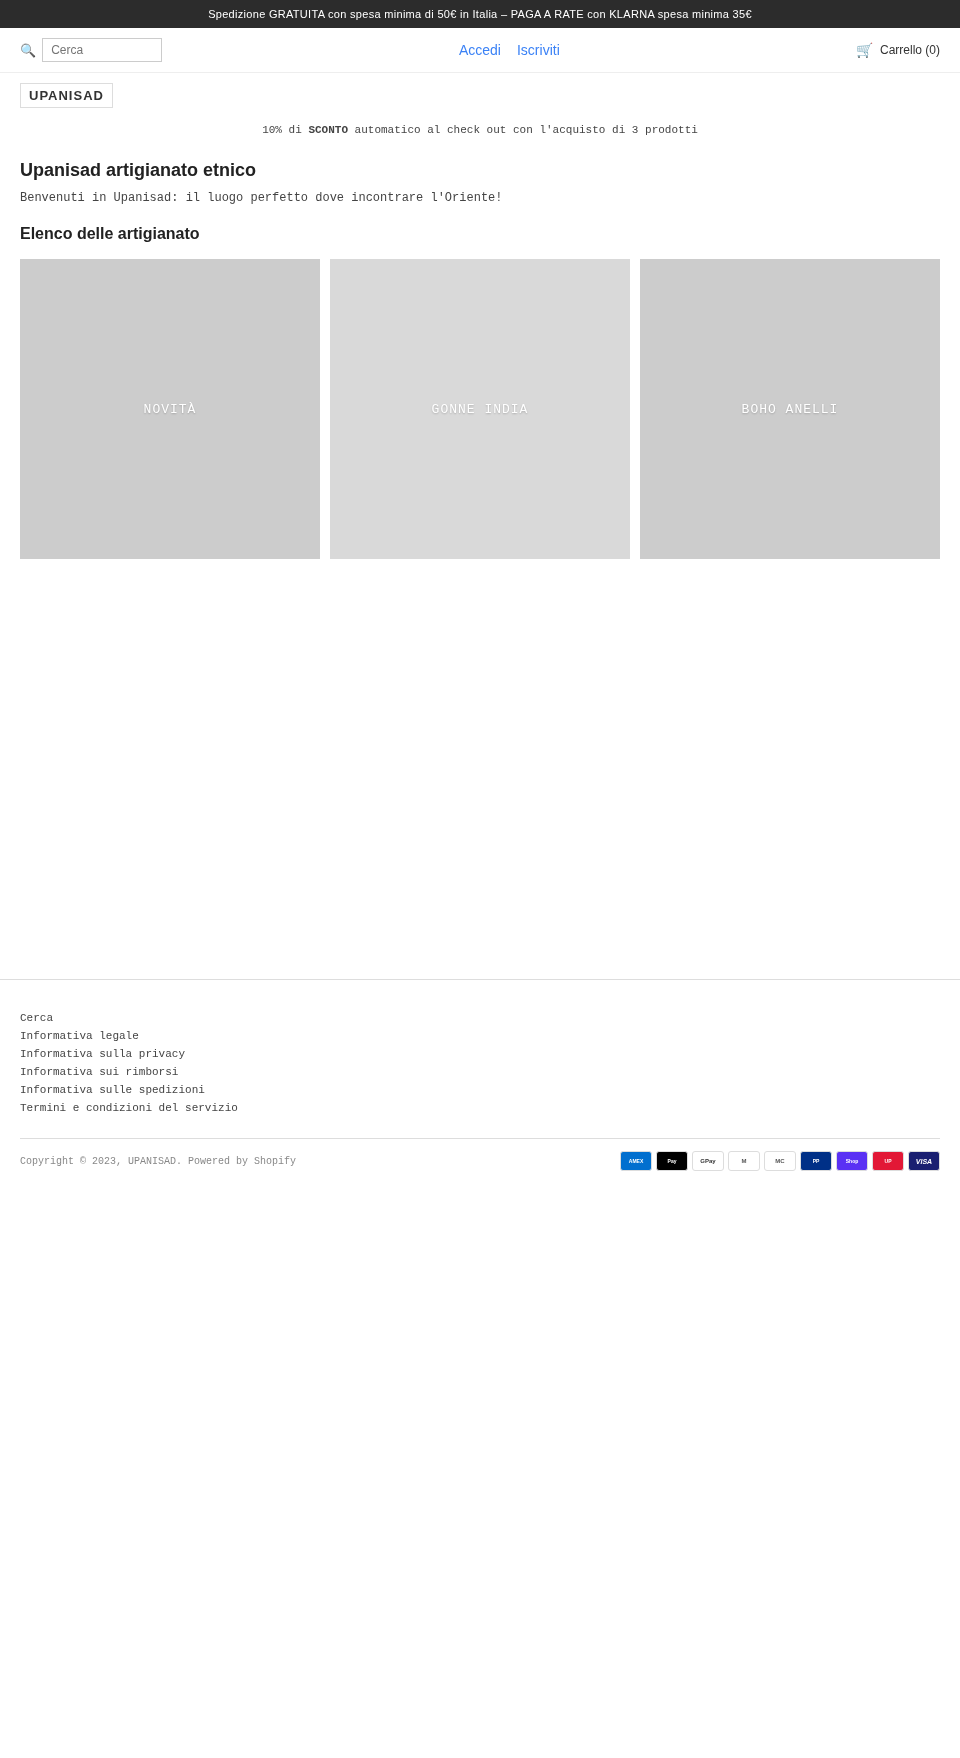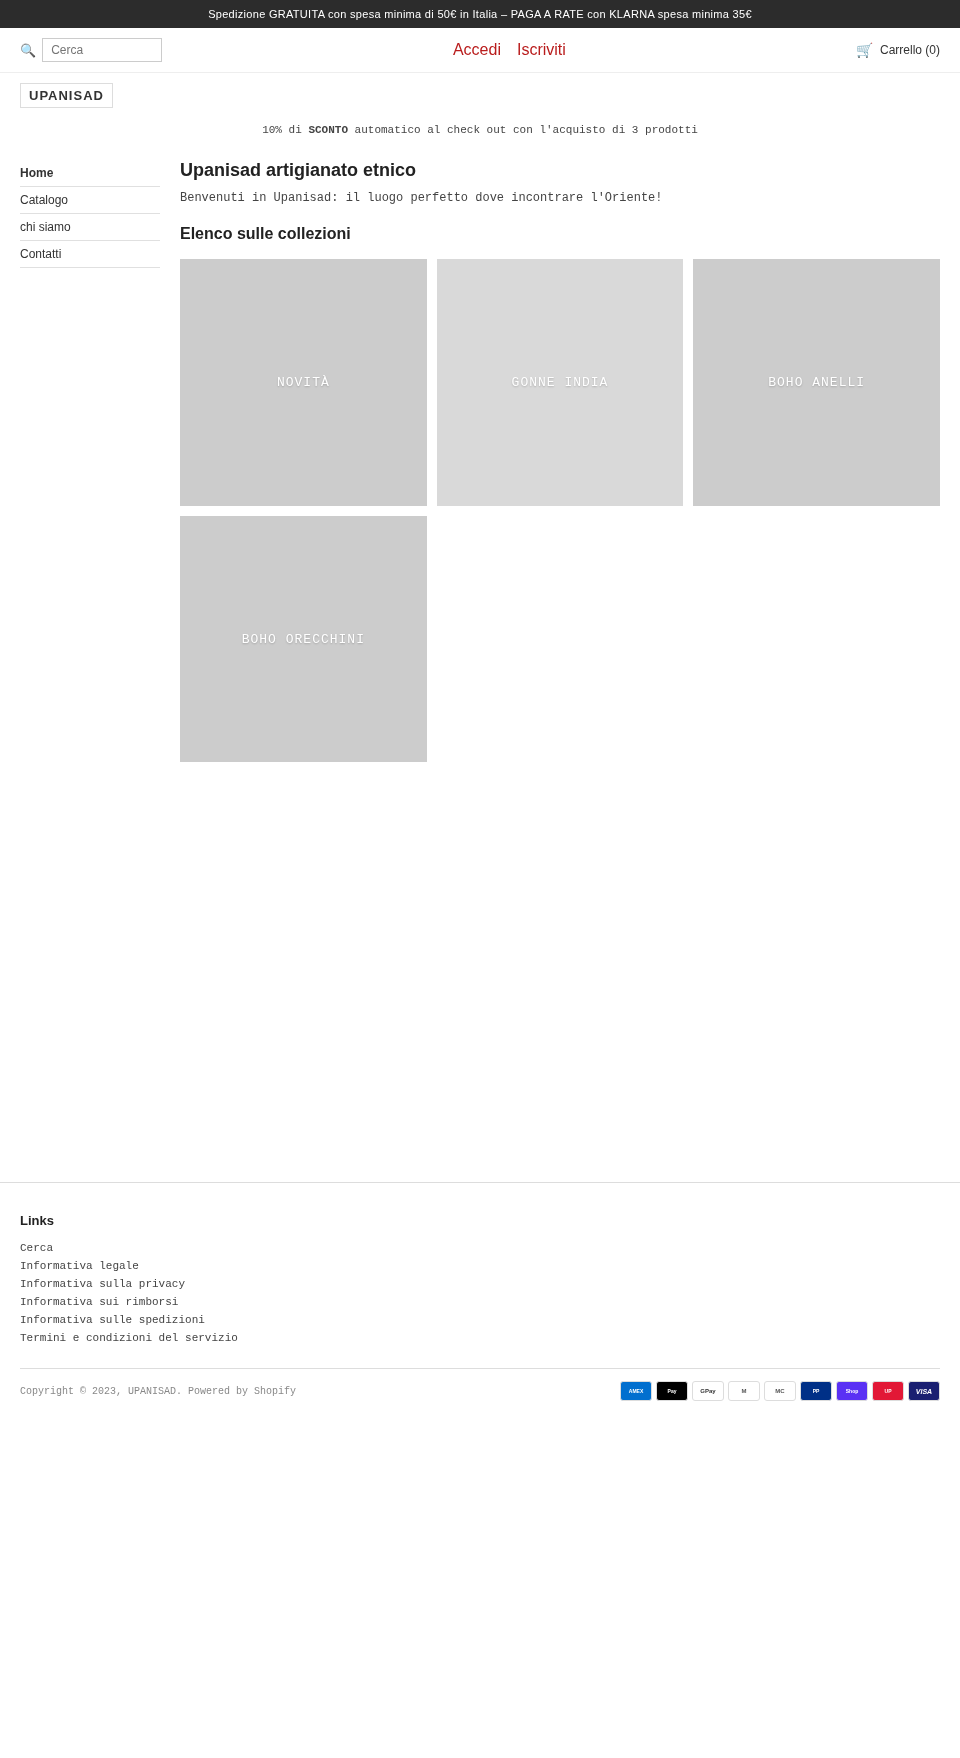--- a/index.html
+++ b/index.html
@@ -38,22 +38,22 @@
       cursor: pointer;
       font-size: 13px;
       color: #555;
     }
     .header-nav {
       display: flex;
       gap: 16px;
     }
     .header-nav a {
       text-decoration: none;
-      color: #b91c1c;
-      font-size: 16px;
+      color: #3b82f6;
+      font-size: 14px;
     }
     .header-cart {
       display: flex;
       align-items: center;
       gap: 6px;
       font-size: 12px;
       cursor: pointer;
     }
     .header-cart-icon {
       font-size: 14px;
@@ -267,58 +267,44 @@
 <div class="logo-area">
   <span class="logo-text">UPANISAD</span>
 </div>
 
 <div class="discount-banner">
   <span>10% di </span><strong>SCONTO</strong><span> automatico al check out con l'acquisto di 3 prodotti</span>
 </div>
 
 <div class="main-layout">
 
-  <div class="sidebar">
-    <nav>
-      <ul id="sidebar-nav-list">
-          <li><a href="#">Home</a></li>
-          <li><a href="#">Catalogo</a></li>
-          <li><a href="#">chi siamo</a></li>
-          <li><a href="#">Contatti</a></li>
-        </ul>
-    </nav>
-  </div>
 
   <div class="content">
     <h1 class="page-title">Upanisad artigianato etnico</h1>
     <p class="welcome-text">Benvenuti in Upanisad: il luogo perfetto dove incontrare l'Oriente!</p>
-    <h2 class="collections-title">Elenco sulle collezioni</h2>
+    <h2 class="collections-title">Elenco delle artigianato</h2>
     <div class="collections-grid" id="collections-grid">
         <div class="collection-item grey-light">
           <span class="collection-label">NOVITÀ</span>
         </div>
         <div class="collection-item grey-lighter">
           <span class="collection-label">GONNE INDIA</span>
         </div>
         <div class="collection-item grey-light">
           <span class="collection-label">BOHO ANELLI</span>
         </div>
-        <div class="collection-item grey-light">
-          <span class="collection-label">BOHO ORECCHINI</span>
-        </div>
       </div>
   </div>
 
 </div>
 
 <div class="footer-gap"></div>
 
 <div class="footer">
   <div class="footer-links">
-    <div class="footer-links-title">Links</div>
     <ul id="footer-links-list">
         <li><a href="#">Cerca</a></li>
         <li><a href="#">Informativa legale</a></li>
         <li><a href="#">Informativa sulla privacy</a></li>
         <li><a href="#">Informativa sui rimborsi</a></li>
         <li><a href="#">Informativa sulle spedizioni</a></li>
         <li><a href="#">Termini e condizioni del servizio</a></li>
       </ul>
   </div>
   <div class="footer-bottom">

